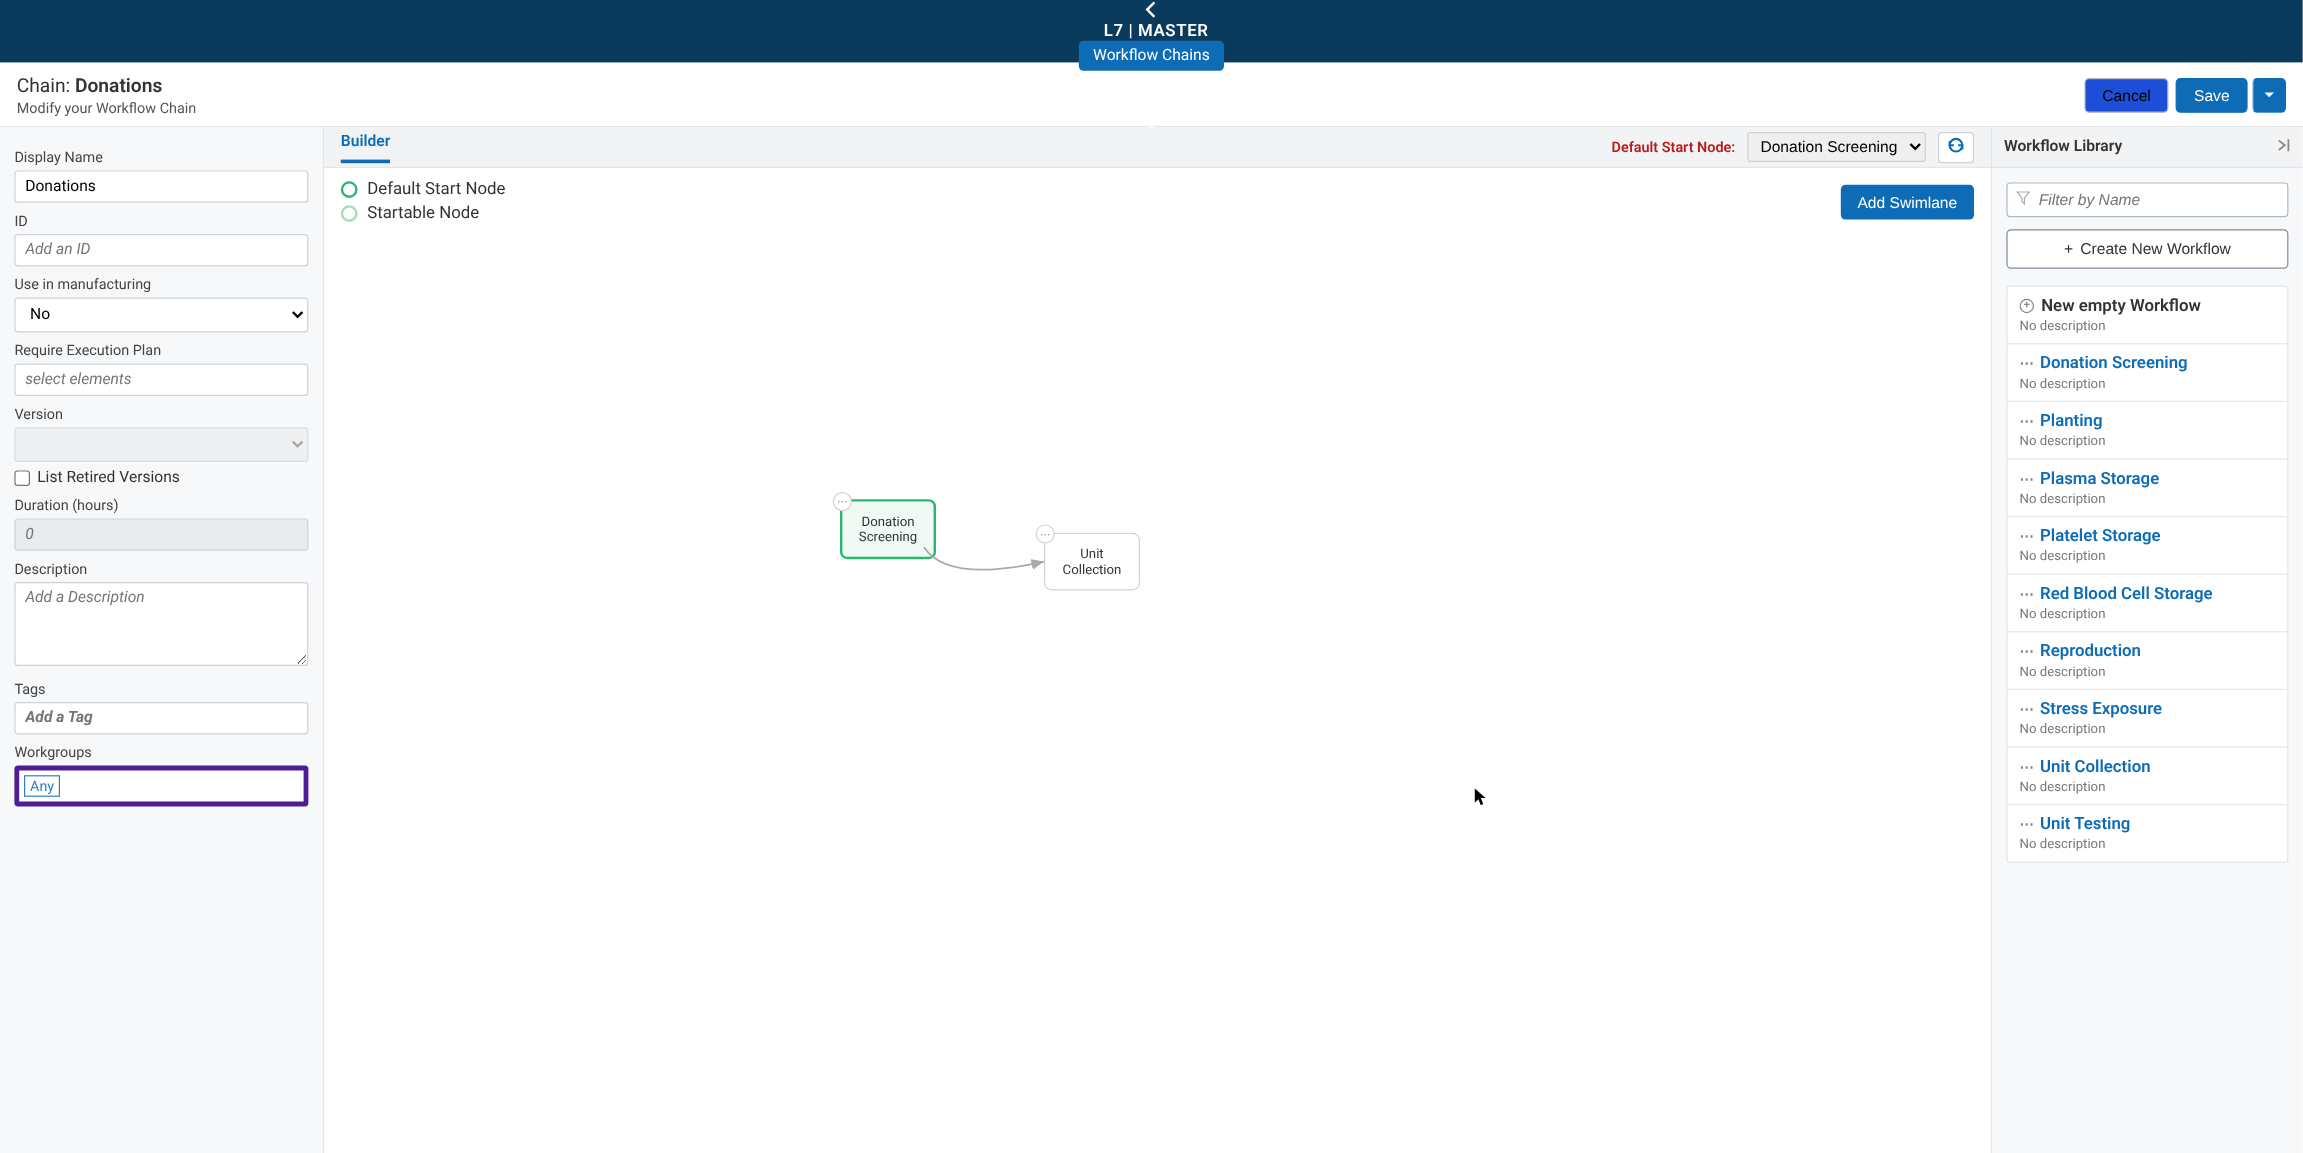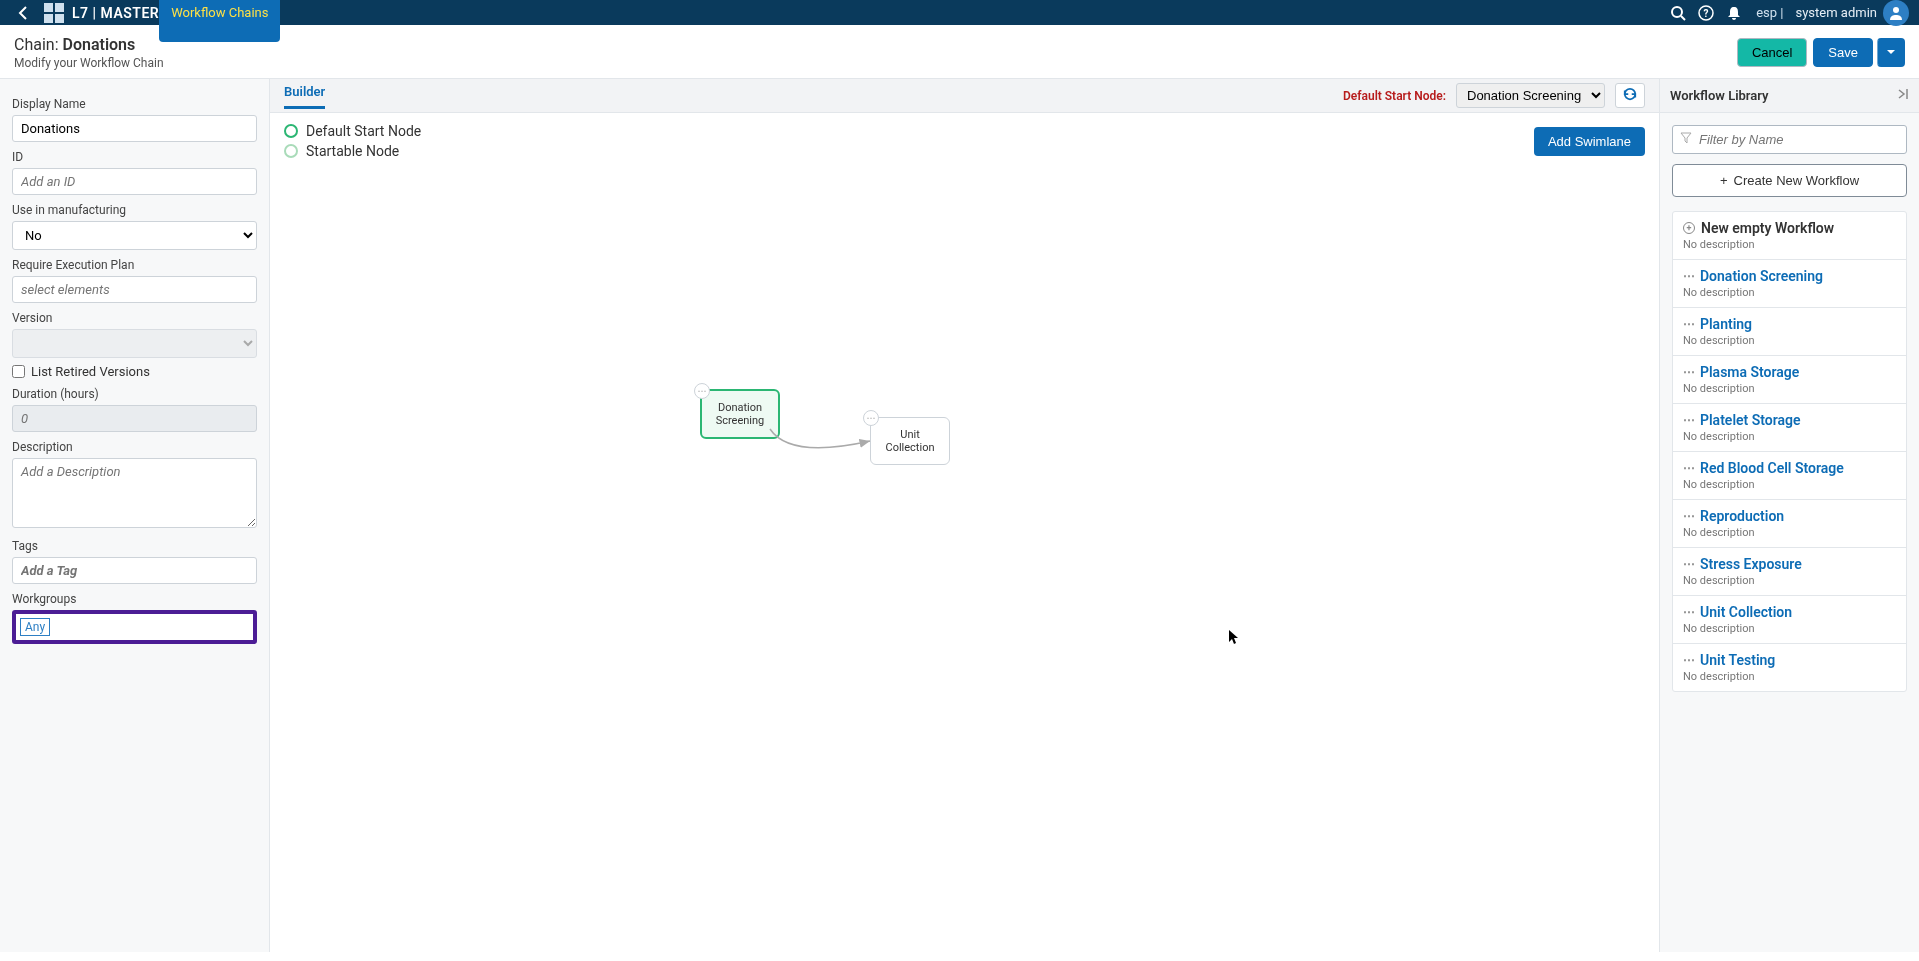--- a/index.html
+++ b/index.html
@@ -1,35 +1,35 @@
 <!DOCTYPE html>
 <html><head>
 <meta charset="utf-8">
 <style>
 * { box-sizing: border-box; margin: 0; padding: 0; }
 body { font-family: -apple-system, BlinkMacSystemFont, "Segoe UI", Roboto, sans-serif; font-size: 13px; color: #333; background: #fff; overflow: hidden; }
-.topbar { height: 25px; background: #0a3a5c; display: flex; align-items: center; padding: 0 10px; color: #fff; }
+.topbar { height: 52px; background: #0a3a5c; display: flex; align-items: center; padding: 0 10px; color: #fff; flex-direction: column; }
 .topbar .back { width: 28px; height: 28px; display: flex; align-items: center; justify-content: center; cursor: pointer; }
 .topbar .logo-grid { width: 20px; height: 20px; margin-left: 6px; display: grid; grid-template-columns: repeat(2,1fr); grid-template-rows: repeat(2,1fr); gap: 2px; }
 .topbar .logo-grid span { background: #cfe0ee; }
 .topbar .brand { margin-left: 8px; font-weight: 600; letter-spacing: 0.5px; font-size: 14px; }
-.topbar .pill { background: #0d6cb5; color: #fde047; padding: 22px 12px; border-radius: 4px; font-size: 13px; }
+.topbar .pill { background: #0d6cb5; color: #ffffff; padding: 5px 12px; border-radius: 4px; font-size: 13px; }
 .topbar .spacer { flex: 1; }
 .topbar .icon-btn { width: 28px; height: 28px; display: flex; align-items: center; justify-content: center; cursor: pointer; color: #e6eef5; }
 .topbar .lang { margin: 4px 8px; color: #cfe0ee; }
 .topbar .user { margin-left: 4px; margin-right: 6px; color: #e6eef5; }
 .topbar .avatar { width: 26px; height: 26px; border-radius: 50%; background: #2d7fc4; display: flex; align-items: center; justify-content: center; }
 
 .subheader { display: flex; align-items: center; padding: 10px 14px 8px 14px; border-bottom: 1px solid #e2e6ea; }
 .subheader .title { font-size: 16px; }
 .subheader .title .light { font-weight: 400; color: #333; }
 .subheader .title .bold { font-weight: 600; }
 .subheader .subtitle { font-size: 12px; color: #555; margin-top: 2px; }
 .subheader .actions { margin-left: auto; display: flex; gap: 6px; }
-.btn { border-radius: 4px; padding: 6px 14px; font-size: 13px; cursor: pointer; border: 1px solid #aeb8c2; background: #14b8a6; }
+.btn { border-radius: 4px; padding: 6px 14px; font-size: 13px; cursor: pointer; border: 1px solid #aeb8c2; background: #1d4ed8; }
 .btn.primary { background: #0d6cb5; color: #fff; border-color: #0d6cb5; }
 .btn.caret { padding: 6px 8px; margin-left: -2px; border-left: 1px solid rgba(255,255,255,0.4); }
 
 .body { display: flex; height: calc(100vh - 36px - 52px); border-top: none; }
 
 .panel-left { width: 270px; background: #f7f8f9; border-right: 1px solid #e2e6ea; display: flex; flex-direction: column; }
 .panel-header { height: 34px; display: flex; align-items: center; padding: 0 10px; border-bottom: 1px solid #e2e6ea; font-weight: 600; color: #333; background: #f2f3f5; }
 .panel-header .collapse { margin-left: auto; color: #888; cursor: pointer; }
 .panel-left .form { padding: 10px 12px; overflow-y: auto; }
 .panel-left label { display: block; font-size: 12px; color: #444; margin-bottom: 4px; margin-top: 8px; }

